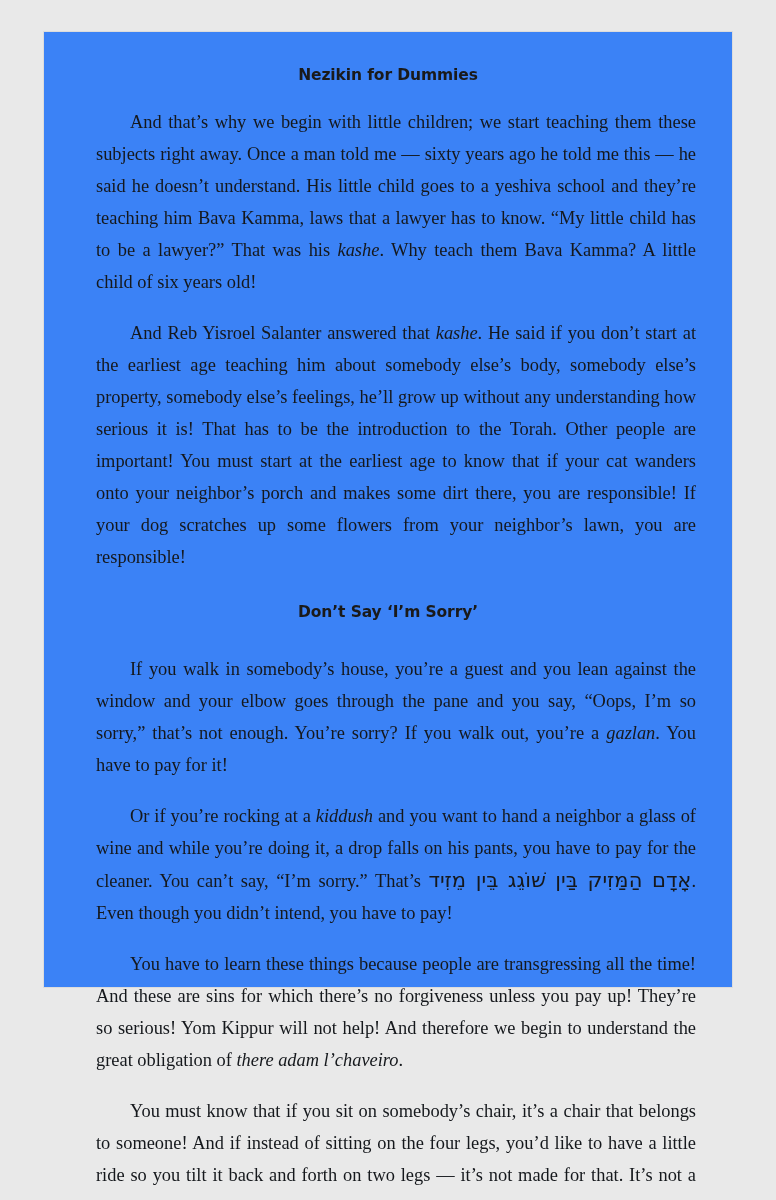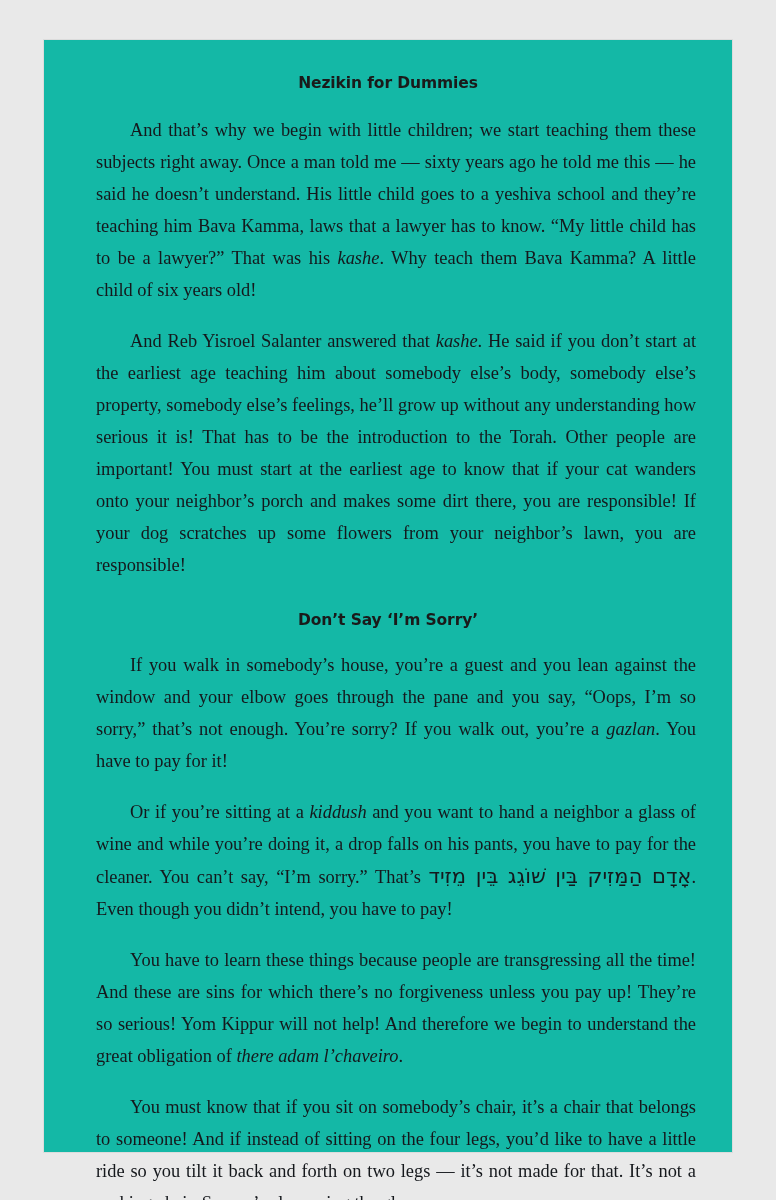--- a/index.html
+++ b/index.html
@@ -8,45 +8,45 @@
     background: #e9e9e9;
   }
   body {
     width: 776px;
     height: 1200px;
     font-family: "Liberation Serif", serif;
   }
   .page {
     position: absolute;
     left: 44px;
-    top: 40px;
+    top: 32px;
     width: 688px;
-    height: 1112px;
-    background: #14b8a6;
+    height: 955px;
+    background: #3b82f6;
     box-shadow: 0 0 0 1px #dcdcdc;
     box-sizing: border-box;
   }
   .content {
     position: absolute;
     left: 36px;
     top: 34px;
     width: 616px;
   }
   h2.heading {
     font-family: "DejaVu Sans", sans-serif;
     font-size: 15.5px;
     font-weight: bold;
     text-align: center;
     color: #1a1a1a;
     margin: 0 0 22px 0;
     letter-spacing: -0.1px;
   }
   h2.heading.sub {
     margin-top: 30px;
-    margin-bottom: 20px;
+    margin-bottom: 32px;
   }
   p.para {
     font-family: "Liberation Serif", serif;
     font-size: 18.4px;
     line-height: 32px;
     color: #15181c;
     margin: 0 0 19px 16px;
     text-align: justify;
     text-indent: 34px;
     -webkit-hyphens: none;
@@ -87,21 +87,21 @@
 
     <p class="para"><span>And that’s why we begin with little children; we start teaching them these subjects right away. Once a man told me — sixty years ago he told me this — he said he doesn’t understand. His little child goes to a yeshiva school and they’re teaching him Bava Kamma, laws that a lawyer has to know. “My little child has to be a lawyer?” That was his </span><em>kashe</em><span>. Why teach them Bava Kamma? A little child of six years old!</span></p>
 
     <p class="para"><span>And Reb Yisroel Salanter answered that </span><em>kashe</em><span>. He said if you don’t start at the earliest age teaching him about somebody else’s body, somebody else’s property, somebody else’s feelings, he’ll grow up without any understanding how serious it is! That has to be the introduction to the Torah. Other people are important! You must start at the earliest age to know that if your cat wanders onto your neighbor’s porch and makes some dirt there, you are responsible! If your dog scratches up some flowers from your neighbor’s lawn, you are responsible!</span></p>
 
 
     <h2 class="heading sub">Don’t Say ‘I’m Sorry’</h2>
 
     <p class="para"><span>If you walk in somebody’s house, you’re a guest and you lean against the window and your elbow goes through the pane and you say, “Oops, I’m so sorry,” that’s not enough. You’re sorry? If you walk out, you’re a </span><em>gazlan</em><span>. You have to pay for it!</span></p>
 
-    <p class="para"><span>Or if you’re sitting at a </span><em>kiddush</em><span> and you want to hand a neighbor a glass of wine and while you’re doing it, a drop falls on his pants, you have to pay for the cleaner. You can’t say, “I’m sorry.” That’s </span><span class="hebrew">אָדָם הַמַּזִיק בַּין שׁוֹגֵג בֵּין מֵזִיד</span><span>. Even though you didn’t intend, you have to pay!</span></p>
+    <p class="para"><span>Or if you’re rocking at a </span><em>kiddush</em><span> and you want to hand a neighbor a glass of wine and while you’re doing it, a drop falls on his pants, you have to pay for the cleaner. You can’t say, “I’m sorry.” That’s </span><span class="hebrew">אָדָם הַמַּזִיק בַּין שׁוֹגֵג בֵּין מֵזִיד</span><span>. Even though you didn’t intend, you have to pay!</span></p>
 
     <p class="para"><span>You have to learn these things because people are transgressing all the time! And these are sins for which there’s no forgiveness unless you pay up! They’re so serious! Yom Kippur will not help! And therefore we begin to understand the great obligation of </span><em>there adam l’chaveiro</em><span>.</span></p>
 
     <p class="para">You must know that if you sit on somebody’s chair, it’s a chair that belongs to someone! And if instead of sitting on the four legs, you’d like to have a little ride so you tilt it back and forth on two legs — it’s not made for that. It’s not a rocking chair. So you’re loosening the glue</p>
 
   </div>
 
 </div>
 
 </body></html>

